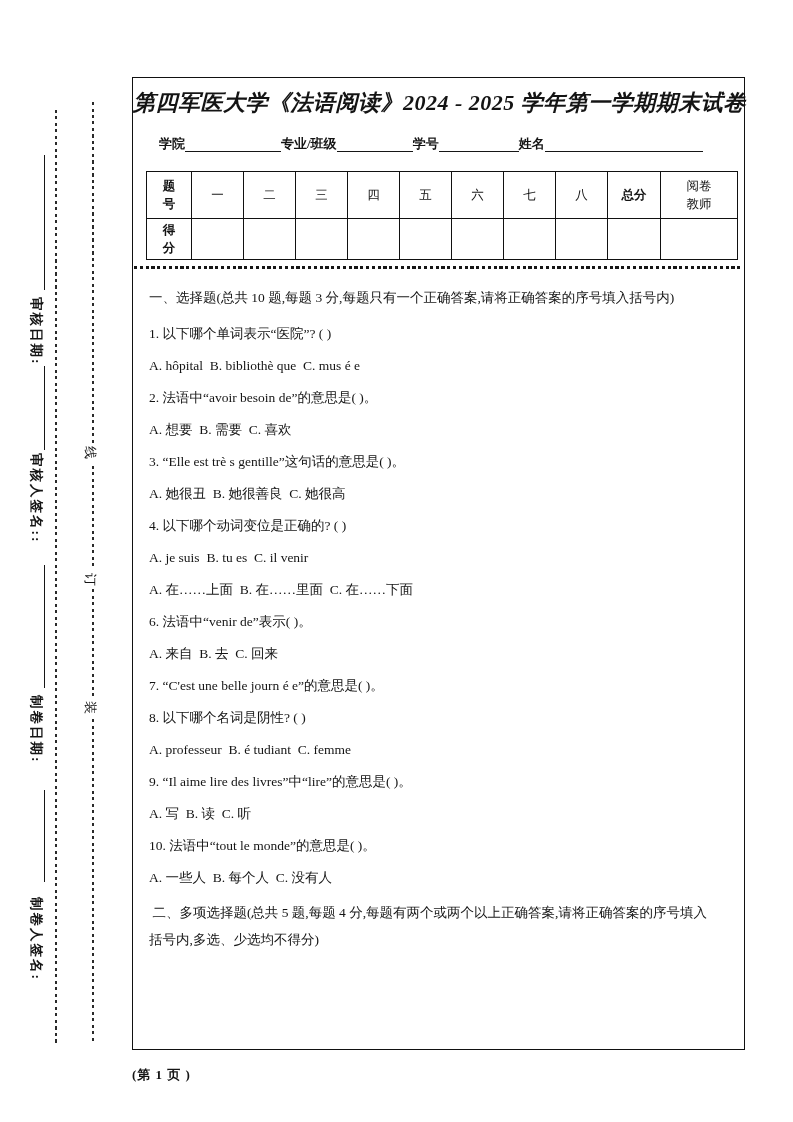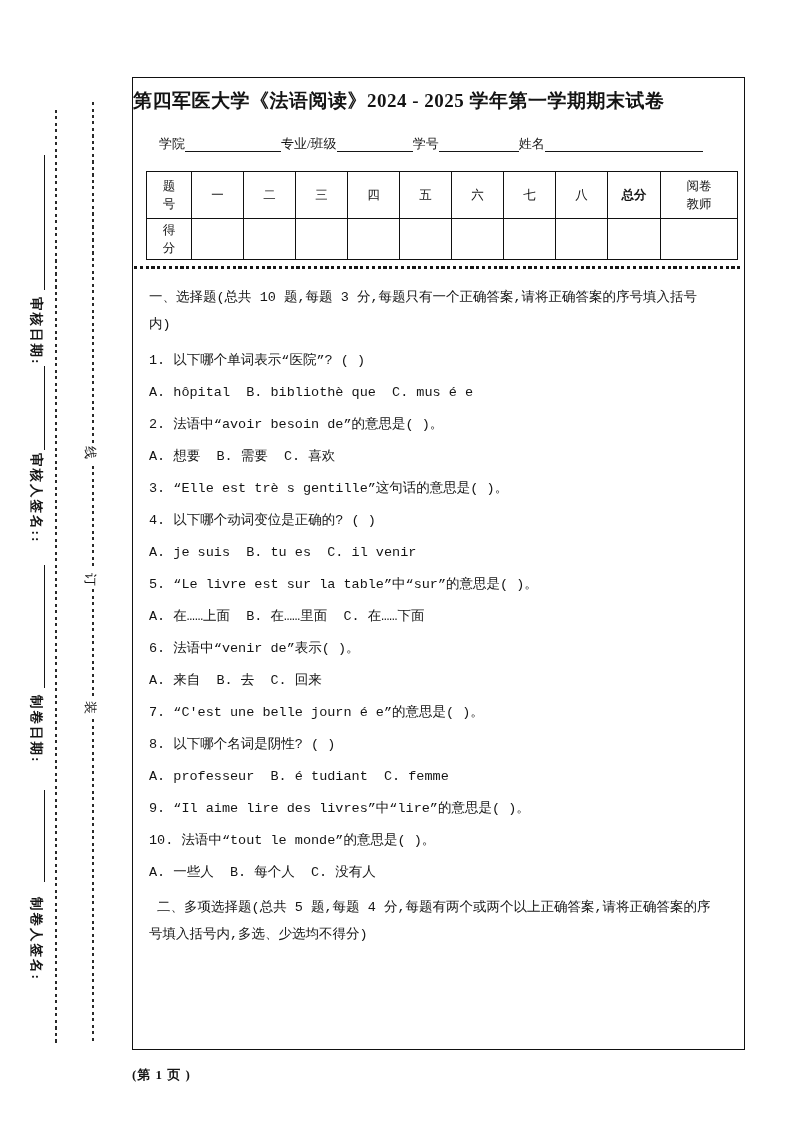--- a/index.html
+++ b/index.html
@@ -25,52 +25,52 @@
     left:100px;transform:rotate(90deg);transform-origin:top left;
     font-size:13px;background:#ffffff;padding:1px 3px;white-space:nowrap;
   }
 
   
   .main-box{
     left:132px;top:77px;width:613px;height:973px;
     border:1.6px solid #111;box-sizing:border-box;background:#fff;
   }
   .exam-title{
-    position:absolute;top:10px;left:0;width:100%;
-    font-size:19px;font-weight:bold;letter-spacing:0.5px;white-space:nowrap;
+    position:absolute;top:10px;left:0;width:100%;text-align:center;
+    font-size:22px;font-weight:bold;letter-spacing:0.5px;white-space:nowrap;font-style:italic;
   }
   .fields-row{
     position:absolute;top:52px;left:26px;right:10px;height:22px;
-    display:flex;align-items:flex-end;font-size:13px;font-weight:normal;
+    display:flex;align-items:flex-end;font-size:13px;font-weight:bold;
   }
   .field-label{white-space:nowrap;line-height:17px;}
   .blank{display:inline-block;border-bottom:1.3px solid #161616;height:16px;}
 
   table.score{
     position:absolute;top:93px;left:13px;border-collapse:collapse;
     table-layout:fixed;font-size:12.5px;
   }
   table.score td{
     border:1.2px solid #111;text-align:center;vertical-align:middle;
     padding:0;line-height:1.5;
   }
   table.score tr.hrow td{height:46px;}
   table.score tr.srow td{height:40px;}
-  .wrap2{width:1.5em;margin:0 auto;line-height:1.45;}
+  .wrap2{width:1.5em;margin:0 auto;line-height:1.45;font-weight:bold;}
   .wrap4{width:2.3em;margin:0 auto;line-height:1.45;}
 
   .dotted-sep{
     position:absolute;top:188px;left:1px;right:1px;height:3.2px;
     background:repeating-linear-gradient(90deg,#161616 0 3.2px,transparent 3.2px 5.8px);
   }
 
   .content{
     position:absolute;top:206px;left:16px;right:29px;
     font-size:13.5px;
-    font-family:Liberation Mono, monospace;
+    font-family:Liberation Serif, serif;
   }
   .sec-head{white-space:pre-wrap;line-height:27px;margin-bottom:7px;}
   .qline{white-space:pre-wrap;line-height:32px;min-height:32px;}
   .sec-head.second{margin-top:5px;}
 
   .page-footer{
     left:132px;top:1066px;width:613px;
     font-size:13px;font-weight:bold;letter-spacing:1px;
   }
 </style>
@@ -152,30 +152,31 @@
     <div class="dotted-sep"></div>
 
     <div class="content">
       <div class="sec-head">一、选择题(总共 10 题,每题 3 分,每题只有一个正确答案,请将正确答案的序号填入括号内)</div>
 
       <div class="qline">1. 以下哪个单词表示“医院”? ( )</div>
       <div class="qline">A. hôpital  B. bibliothè que  C. mus é e</div>
       <div class="qline">2. 法语中“avoir besoin de”的意思是( )。</div>
       <div class="qline">A. 想要  B. 需要  C. 喜欢</div>
       <div class="qline">3. “Elle est trè s gentille”这句话的意思是( )。</div>
+      <div class="qline">A. 她很丑  B. 她很善良  C. 她很高</div>
       <div class="qline">4. 以下哪个动词变位是正确的? ( )</div>
       <div class="qline">A. je suis  B. tu es  C. il venir</div>
-      <div class="qline">5. “Le livre est sur la table”中“sur”的意思是( )。</div>
       <div class="qline">A. 在……上面  B. 在……里面  C. 在……下面</div>
       <div class="qline">6. 法语中“venir de”表示( )。</div>
       <div class="qline">A. 来自  B. 去  C. 回来</div>
       <div class="qline">7. “C'est une belle journ é e”的意思是( )。</div>
       <div class="qline">8. 以下哪个名词是阴性? ( )</div>
       <div class="qline">A. professeur  B. é tudiant  C. femme</div>
       <div class="qline">9. “Il aime lire des livres”中“lire”的意思是( )。</div>
+      <div class="qline">A. 写  B. 读  C. 听</div>
       <div class="qline">10. 法语中“tout le monde”的意思是( )。</div>
       <div class="qline">A. 一些人  B. 每个人  C. 没有人</div>
 
       <div class="sec-head second"> 二、多项选择题(总共 5 题,每题 4 分,每题有两个或两个以上正确答案,请将正确答案的序号填入括号内,多选、少选均不得分)</div>
     </div>
   </div>
 
   <div class="abs page-footer">(第 1 页 )</div>
 
 </div>

